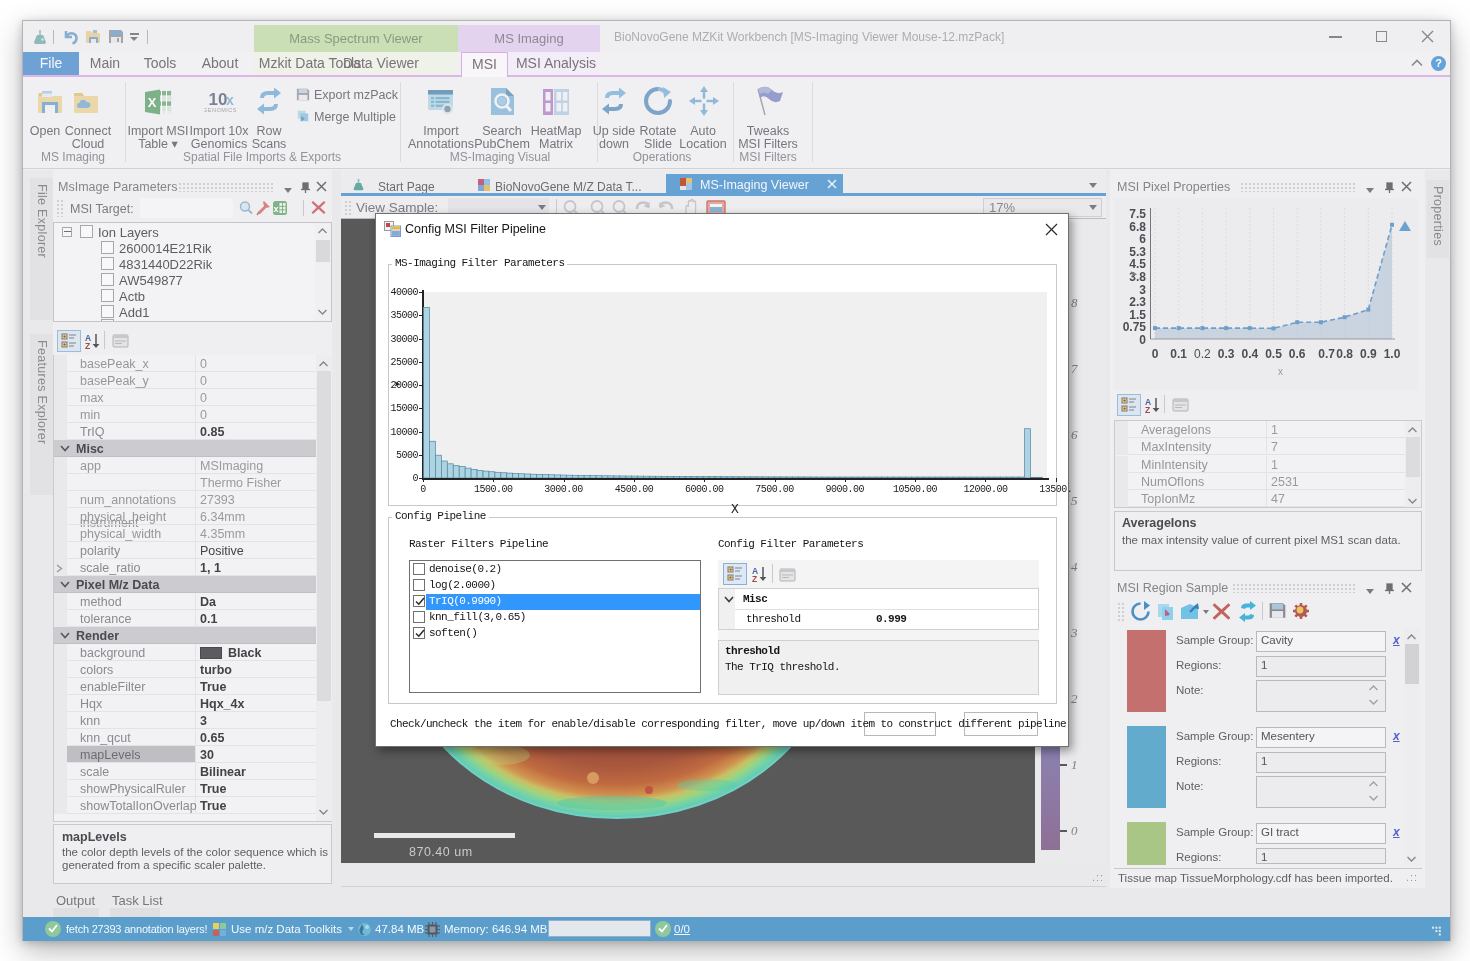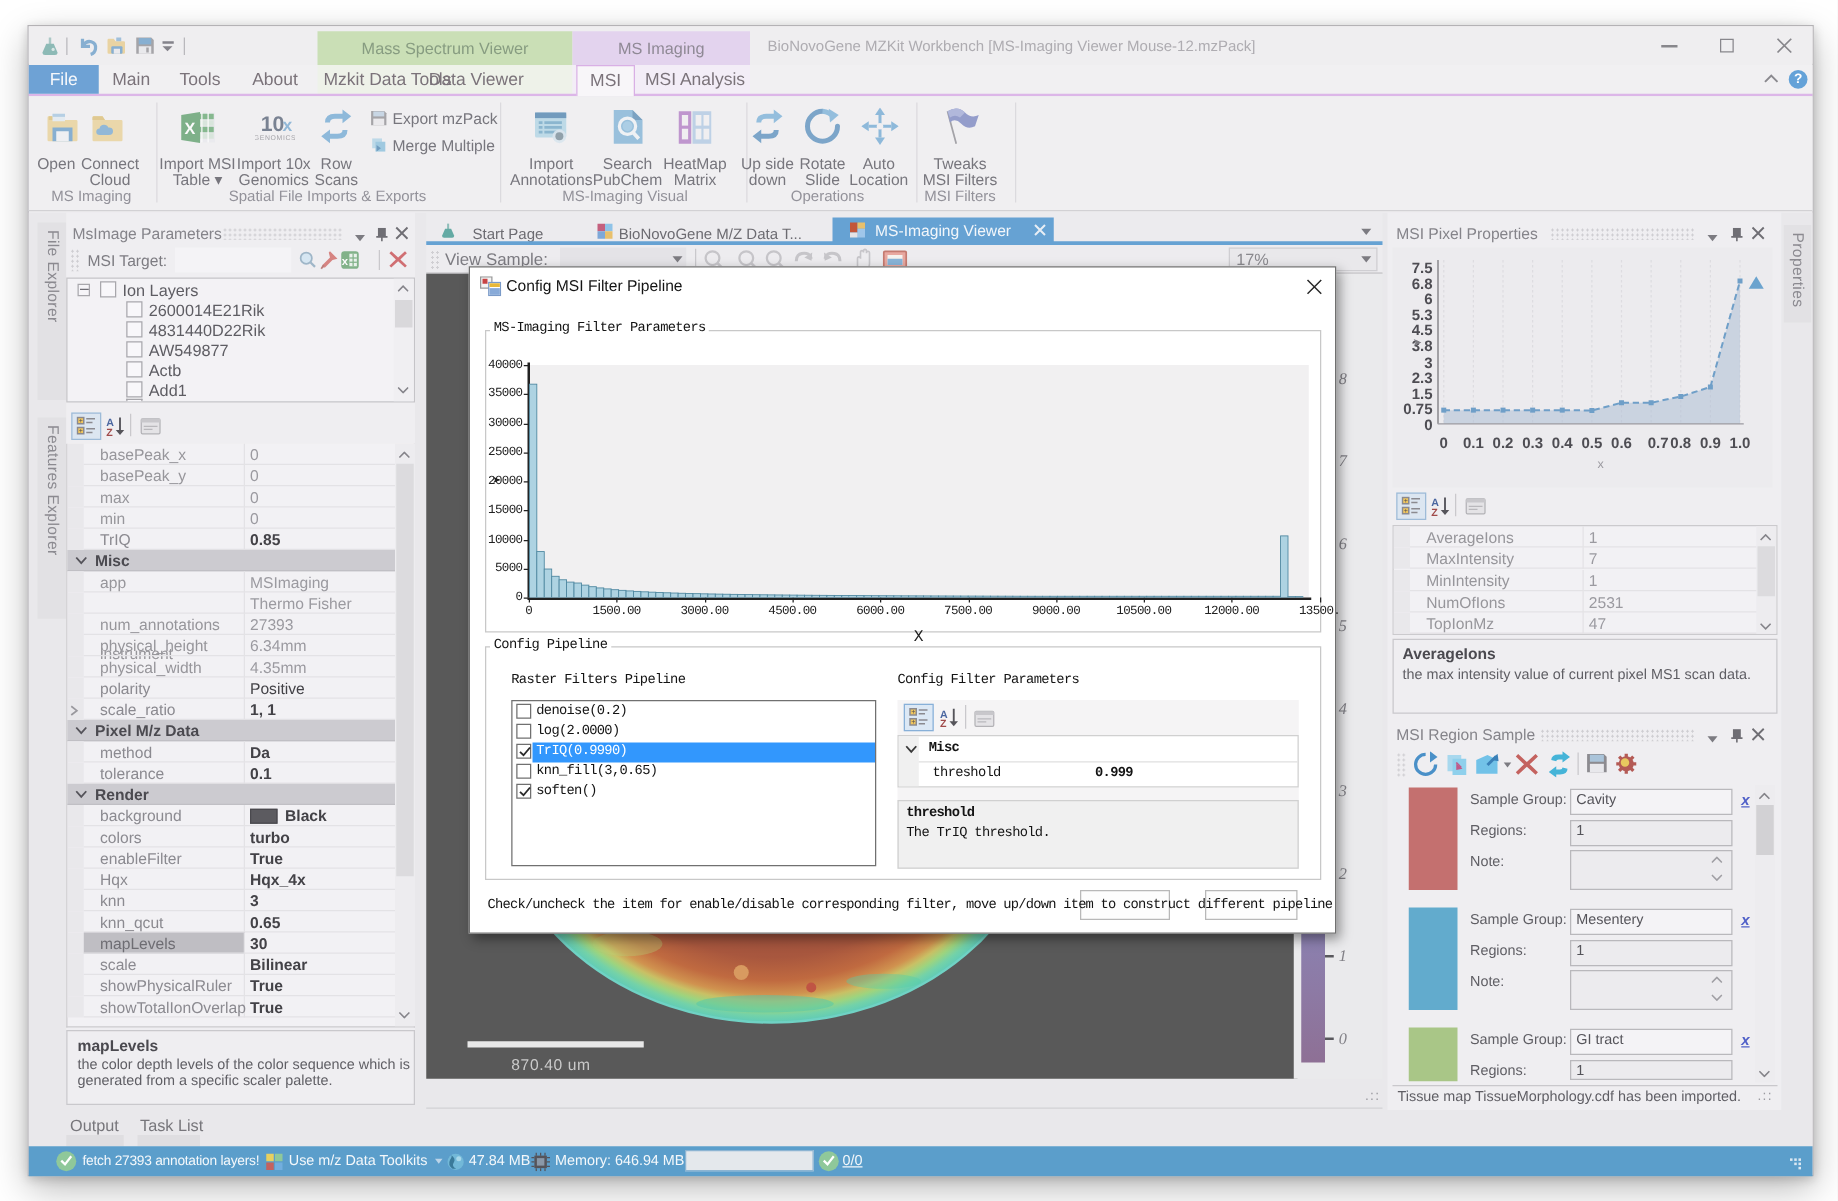--- a/index.html
+++ b/index.html
@@ -611,21 +611,21 @@
     <rect x="168.9" y="115.2" width="4" height="4" fill="#6f9fc8"></rect>
     <rect x="192.6" y="110.2" width="4" height="4" fill="#6f9fc8"></rect>
     <rect x="216.3" y="102.6" width="4" height="4" fill="#6f9fc8"></rect>
     <rect x="240.0" y="17.8" width="4" height="4" fill="#6f9fc8"></rect>
     <line x1="0" y1="3" x2="0" y2="134" stroke="#59585d" stroke-width="1.6"></line>
     <line x1="0" y1="134" x2="245" y2="134" stroke="#9b9aa0" stroke-width="1"></line>
     <path d="M255 16 l6 10 l-12 0 z" fill="#6ba3ce"></path>
   </svg>
 <div class="a" style="left:1141.0px;top:347px;width:28px;text-align:center;font-size:12px;font-weight:bold;color:#4e4d53;">0</div>
 <div class="a" style="left:1164.7px;top:347px;width:28px;text-align:center;font-size:12px;font-weight:bold;color:#4e4d53;">0.1</div>
-<div class="a" style="left:1188.4px;top:347px;width:28px;text-align:center;font-size:12px;font-weight:bold;color:#4e4d53;">0.2</div>
+<div class="a" style="left:1188.4px;top:347px;width:28px;text-align:center;font-size:12px;font-weight:normal;color:#4e4d53;">0.2</div>
 <div class="a" style="left:1212.1px;top:347px;width:28px;text-align:center;font-size:12px;font-weight:bold;color:#4e4d53;">0.3</div>
 <div class="a" style="left:1235.8px;top:347px;width:28px;text-align:center;font-size:12px;font-weight:bold;color:#4e4d53;">0.4</div>
 <div class="a" style="left:1259.5px;top:347px;width:28px;text-align:center;font-size:12px;font-weight:bold;color:#4e4d53;">0.5</div>
 <div class="a" style="left:1283.2px;top:347px;width:28px;text-align:center;font-size:12px;font-weight:bold;color:#4e4d53;">0.6</div>
 <div class="a" style="left:1306.9px;top:347px;width:28px;text-align:right;font-size:12px;font-weight:bold;color:#4e4d53;">0.7</div>
 <div class="a" style="left:1330.6px;top:347px;width:28px;text-align:center;font-size:12px;font-weight:bold;color:#4e4d53;">0.8</div>
 <div class="a" style="left:1354.3px;top:347px;width:28px;text-align:center;font-size:12px;font-weight:bold;color:#4e4d53;">0.9</div>
 <div class="a" style="left:1378.0px;top:347px;width:28px;text-align:center;font-size:12px;font-weight:bold;color:#4e4d53;">1.0</div>
 <div class="a" style="left:1278px;top:366px;font-size:10px;color:#9b9aa0;">x</div>
 <div class="a" style="left:1130px;top:269px;font-size:9px;color:#7d7c82;">➤</div>

